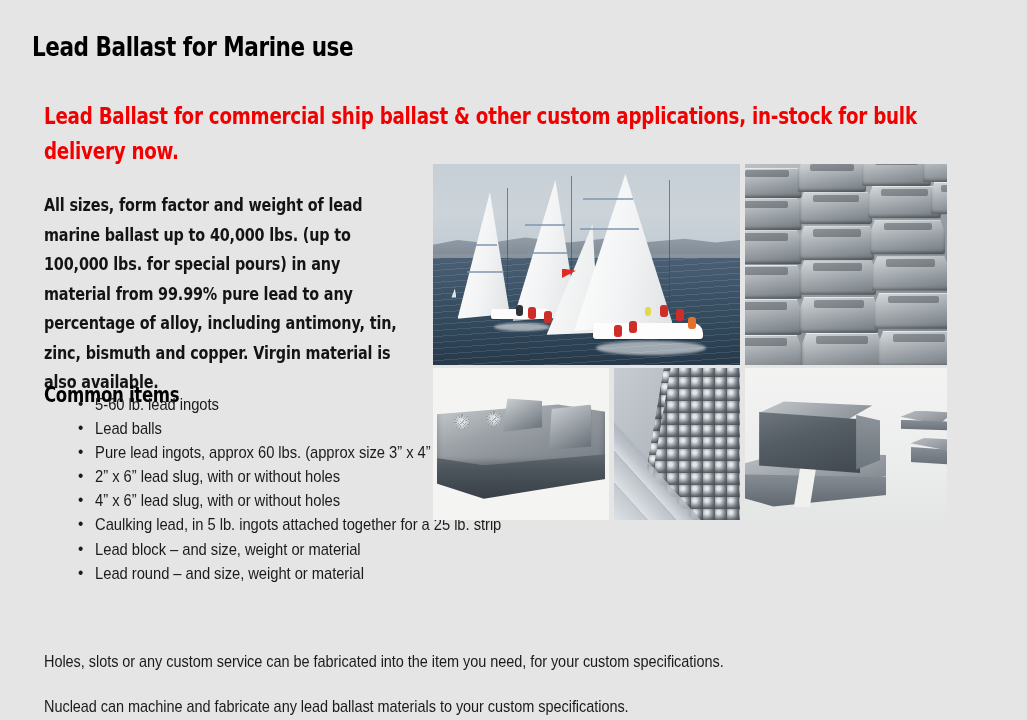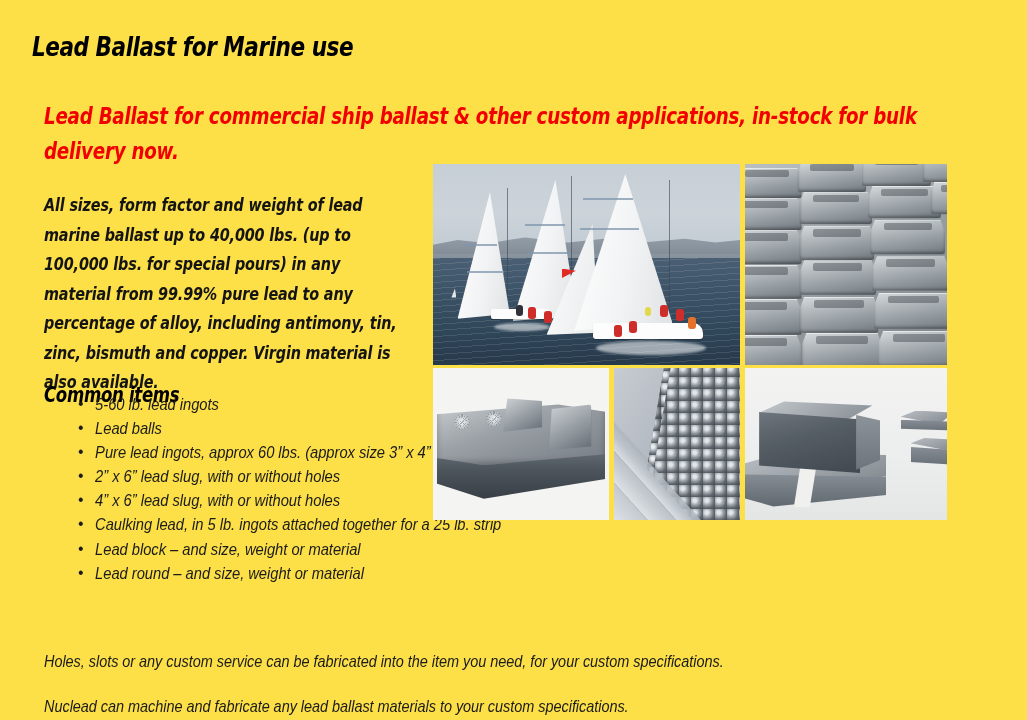--- a/index.html
+++ b/index.html
@@ -7,22 +7,21 @@
     margin: 0; padding: 0;
     width: 1027px; height: 720px;
     background: #ffffff;
     font-family: "Liberation Sans", sans-serif;
     overflow: hidden;
   }
   #page {
     position: relative;
     width: 1027px;
     height: 720px;
-    background: #fde047;
-    font-style: italic;
+    background: #e5e5e5;
   }
 
   
   .page-title {
     position: absolute;
     left: 32px; top: 13px;
     width: 600px;
     font-family: "DejaVu Sans", sans-serif;
     font-weight: bold;
     font-size: 27px;

